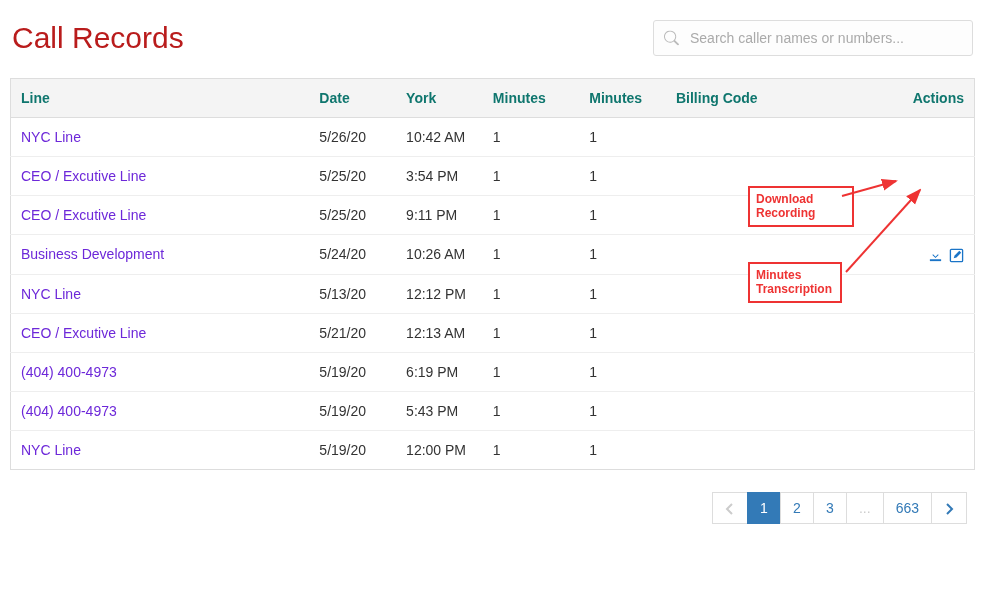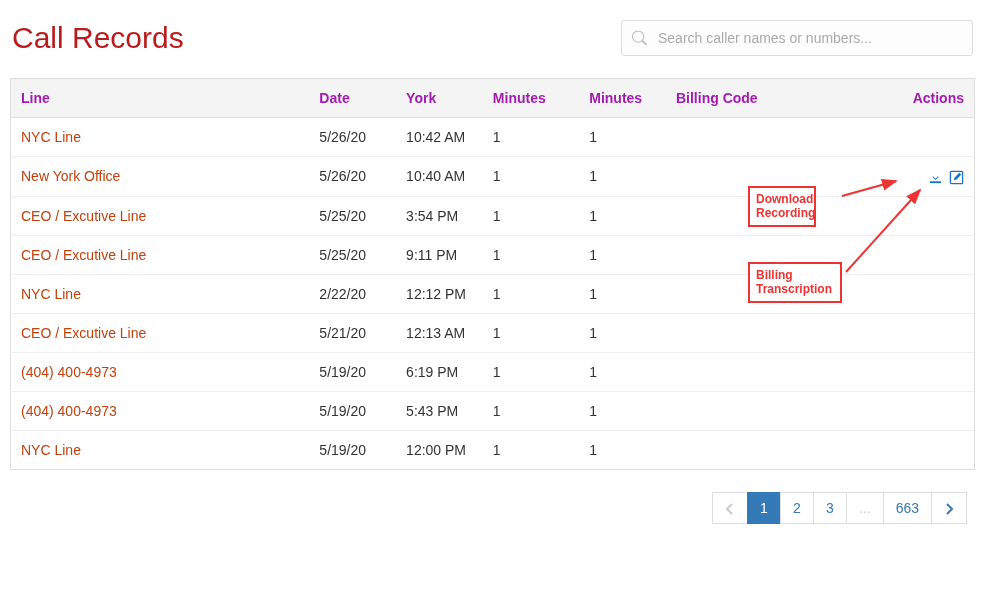--- a/index.html
+++ b/index.html
@@ -18,21 +18,21 @@
       margin-bottom: 22px;
       padding: 0 2px;
     }
     .page-title {
       font-size: 30px;
       font-weight: 400;
       color: #b91c1c;
     }
     .search-wrap {
       position: relative;
-      width: 352px;
+      width: 320px;
       text-decoration: underline;
     }
     .search-input {
       width: 100%;
       padding: 9px 12px 9px 36px;
       border: 1px solid #ddd;
       border-radius: 3px;
       font-size: 14px;
       color: #555;
       background: #fdfdfd;
@@ -53,31 +53,31 @@
       border-collapse: collapse;
       border: 1px solid #ddd;
       font-size: 14px;
     }
     table.records thead th {
       background: #f4f4f4;
       border-bottom: 1px solid #ddd;
       text-align: left;
       padding: 11px 10px;
       font-weight: 600;
-      color: #a21caf;
+      color: #0f766e;
     }
     table.records thead th.actions-h { text-align: right; }
     table.records tbody td {
       border-top: 1px solid #eee;
       padding: 11px 10px;
       vertical-align: middle;
       color: #333;
     }
     table.records tbody tr:first-child td { border-top: none; }
-    .link { color: #c2410c; cursor: pointer; text-align: right; }
+    .link { color: #6d28d9; cursor: pointer; text-align: right; }
     .actions-cell {
       text-align: right;
       white-space: nowrap;
     }
     .action-icon {
       display: inline-block;
       color: #1a74c7;
       margin-left: 6px;
       cursor: pointer;
       vertical-align: middle;
@@ -171,55 +171,55 @@
       <tr>
         <td><span class="link">NYC Line</span></td>
         <td>5/26/20</td>
         <td>10:42 AM</td>
         <td>1</td>
         <td>1</td>
         <td></td>
         <td class="actions-cell"></td>
       </tr>
       <tr>
-        <td><span class="link">New York Office</span></td>
-        <td>5/26/20</td>
-        <td>10:40 AM</td>
+        <td><span class="link">CEO / Excutive Line</span></td>
+        <td>5/25/20</td>
+        <td>3:54 PM</td>
+        <td>1</td>
+        <td>1</td>
+        <td></td>
+        <td class="actions-cell"></td>
+      </tr>
+      <tr>
+        <td><span class="link">CEO / Excutive Line</span></td>
+        <td>5/25/20</td>
+        <td>9:11 PM</td>
+        <td>1</td>
+        <td>1</td>
+        <td></td>
+        <td class="actions-cell"></td>
+      </tr>
+      <tr>
+        <td><span class="link">Business Development</span></td>
+        <td>5/24/20</td>
+        <td>10:26 AM</td>
         <td>1</td>
         <td>1</td>
         <td></td>
         <td class="actions-cell"><span class="action-icon"><svg viewBox="0 0 16 16" fill="currentColor">
               <path d="M8 1v8.293L5.354 6.646 4.646 7.354 8 10.707l3.354-3.353-.708-.708L8 9.293V1H8z"></path>
               <path d="M2 12h12v2H2z"></path>
             </svg></span><span class="action-icon"><svg viewBox="0 0 16 16" fill="none" stroke="currentColor" stroke-width="1.4">
               <rect x="1.5" y="1.5" width="13" height="13" rx="1"></rect>
               <path d="M5 11l1-3 5-5 2 2-5 5-3 1z" fill="currentColor" stroke="none"></path>
             </svg></span></td>
       </tr>
       <tr>
-        <td><span class="link">CEO / Excutive Line</span></td>
-        <td>5/25/20</td>
-        <td>3:54 PM</td>
-        <td>1</td>
-        <td>1</td>
-        <td></td>
-        <td class="actions-cell"></td>
-      </tr>
-      <tr>
-        <td><span class="link">CEO / Excutive Line</span></td>
-        <td>5/25/20</td>
-        <td>9:11 PM</td>
-        <td>1</td>
-        <td>1</td>
-        <td></td>
-        <td class="actions-cell"></td>
-      </tr>
-      <tr>
         <td><span class="link">NYC Line</span></td>
-        <td>2/22/20</td>
+        <td>5/13/20</td>
         <td>12:12 PM</td>
         <td>1</td>
         <td>1</td>
         <td></td>
         <td class="actions-cell"></td>
       </tr>
       <tr>
         <td><span class="link">CEO / Excutive Line</span></td>
         <td>5/21/20</td>
         <td>12:13 AM</td>
@@ -272,25 +272,25 @@
       <span class="pbtn disabled">...</span>
       <span class="pbtn">663</span>
       <span class="pbtn">
       <svg viewBox="0 0 8 12" fill="none" stroke="currentColor" stroke-width="2">
           <path d="M2 1l5 5-5 5"></path>
         </svg>
     </span>
   </div>
 </div>
 
-<div class="annot" style="left:748px; top:186px; width:68px">
+<div class="annot" style="left:748px; top:186px; width:106px">
   <span>Download Recording</span>
 </div>
 <div class="annot" style="left:748px; top:262px; width:94px">
-  <span>Billing Transcription</span>
+  <span>Minutes Transcription</span>
 </div>
 <svg class="overlay" viewBox="0 0 985 598">
   <defs>
     <marker id="arrowhead" markerWidth="8" markerHeight="8" refX="7" refY="3" orient="auto">
       <path d="M0,0 L8,3 L0,6 Z" fill="#e33"></path>
     </marker>
   </defs>
   <line x1="842" y1="196" x2="896" y2="181" stroke="#e33" stroke-width="2" marker-end="url(#arrowhead)"></line>
   <line x1="846" y1="272" x2="920" y2="190" stroke="#e33" stroke-width="2" marker-end="url(#arrowhead)"></line>
 </svg>

